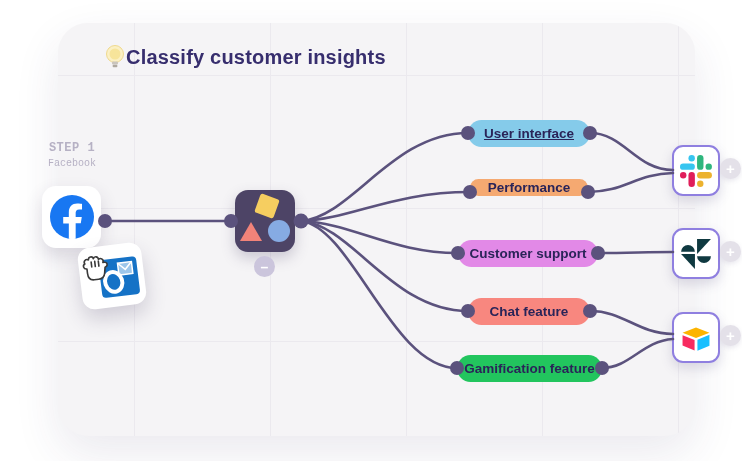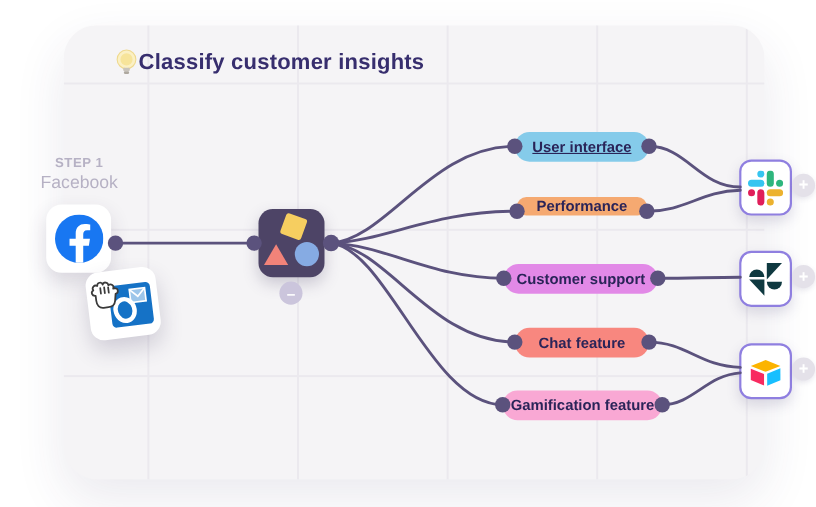--- a/index.html
+++ b/index.html
@@ -18,22 +18,22 @@
     box-shadow:0 18px 45px rgba(60,50,100,.10);
   }
 
   
   .title-row{position:absolute;left:104px;top:44px;display:flex;align-items:center;z-index:6;}
   .title-row h1{margin:0;font-size:20px;font-weight:800;letter-spacing:.2px;color:#372E6E;}
 
   
   .step-label{position:absolute;width:120px;text-align:center;color:#B6B1C4;z-index:6;}
   .step-label .step{font-size:12px;font-weight:800;letter-spacing:.5px;}
-  .step-label .name{font-size:16px;font-weight:500;margin-top:3px;}
-  .step-1{left:12px;top:141px;}
+  .step-label .name{font-size:10px;font-weight:500;margin-top:3px;}
+  .step-1{left:12px;top:141px;font-family:Liberation Mono, monospace;}
   .step-2{left:205px;top:141px;}
 
   
   svg.connectors{position:absolute;left:0;top:0;width:742px;height:461px;z-index:7;pointer-events:none;}
   .edge{fill:none;stroke:#5B527D;stroke-width:2.6px;stroke-linecap:round;}
 
   
   .fb-card{position:absolute;left:42px;top:186px;width:59px;height:62px;background:#fff;border-radius:14px;
     box-shadow:0 8px 18px rgba(60,50,90,.16);display:flex;align-items:center;justify-content:center;z-index:4;}
   .outlook-card{position:absolute;left:80px;top:245px;width:64px;height:62px;background:#fff;border-radius:12px;
@@ -116,21 +116,21 @@
       <path d="M5,51 L16,32 L27,51 Z" fill="#F28379"></path>
       <circle cx="44" cy="41" r="11" fill="#86ABE3"></circle>
     </svg>
   </div>
   <div class="minus-btn">–</div>
 
   <div class="pill pill-1" style="background-color: rgb(133, 203, 234); text-decoration: underline;">User interface</div>
   <div class="pill pill-2" style="background-color: rgb(245, 169, 113);">Performance</div>
   <div class="pill pill-4" style="background-color: rgb(248, 135, 127);">Chat feature</div>
   <div class="pill pill-3" style="background-color: rgb(226, 137, 231);">Customer support</div>
-  <div class="pill pill-5" style="background-color: #f9a8d4;">Gamification feature</div>
+  <div class="pill pill-5" style="background-color: #22c55e;">Gamification feature</div>
 
   <div class="integration int-1">
     <svg width="32" height="32" viewBox="0 0 54 54">
       <rect x="14.3" y="0" width="10.8" height="10.8" rx="5.4" fill="#36C5F0"></rect>
       <rect x="0" y="14.3" width="25.1" height="10.8" rx="5.4" fill="#36C5F0"></rect>
       <rect x="28.8" y="0" width="10.8" height="25.1" rx="5.4" fill="#2EB67D"></rect>
       <rect x="43.1" y="14.3" width="10.8" height="10.8" rx="5.4" fill="#2EB67D"></rect>
       <rect x="0" y="28.8" width="10.8" height="10.8" rx="5.4" fill="#E01E5A"></rect>
       <rect x="14.3" y="28.8" width="10.8" height="25.1" rx="5.4" fill="#E01E5A"></rect>
       <rect x="28.8" y="28.8" width="25.1" height="10.8" rx="5.4" fill="#ECB22E"></rect>

